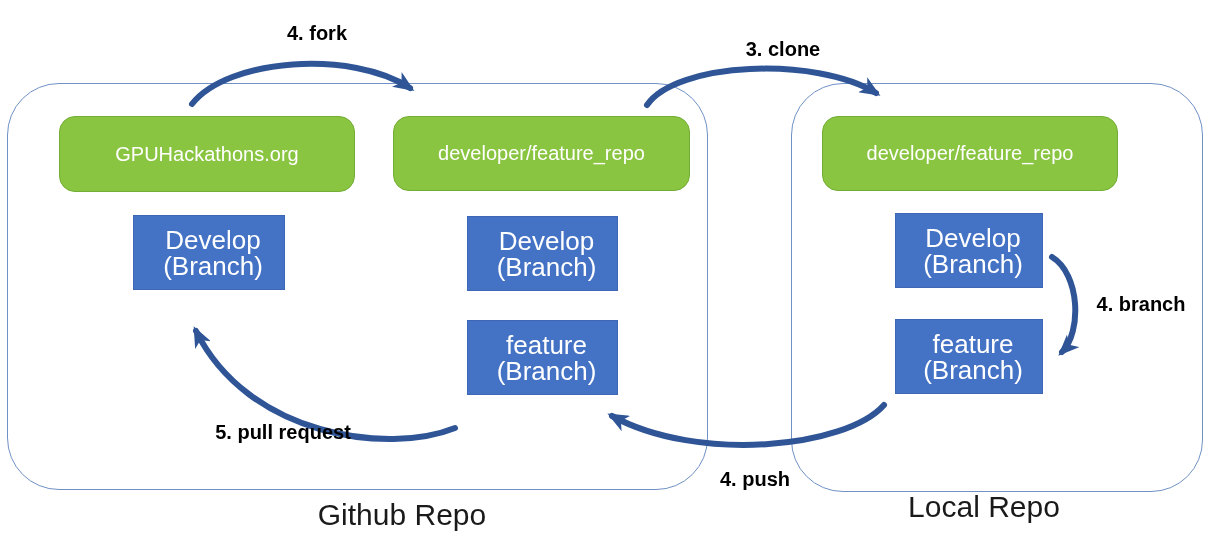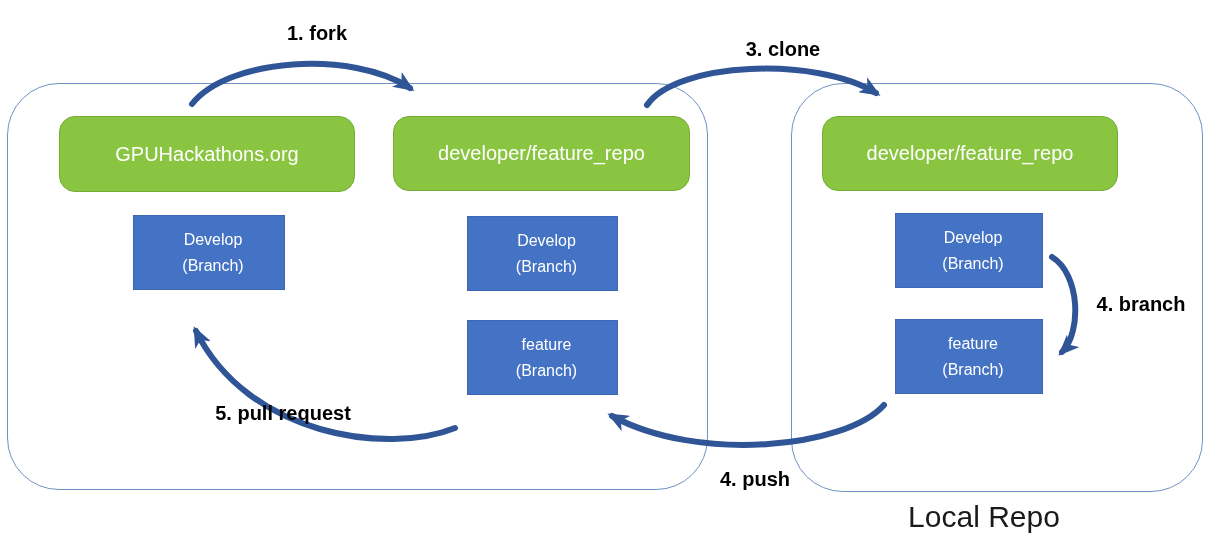--- a/index.html
+++ b/index.html
@@ -32,21 +32,21 @@
     align-items: center;
     justify-content: center;
     z-index: 2;
     box-sizing: border-box;
   }
   .branch-box {
     position: absolute;
     background: var(--branch-box-fill, #4472C4);
     border: 1px solid var(--branch-box-border, #3D67B5);
     color: var(--box-text-color, #ffffff);
-    font-size: 16px;
+    font-size: 26px;
     line-height: 26px;
     display: flex;
     flex-direction: column;
     align-items: center;
     justify-content: center;
     text-align: right;
     z-index: 2;
     box-sizing: border-box;
     padding-left: 8px;
   }
@@ -127,21 +127,22 @@
         <path d="M0 0 L12 5 L0 10 L3.2 5 Z" style="fill: var(--arrow, #2F5597);"></path>
       </marker>
     </defs>
     <path class="arrow-path" d="M 192 104 C 228 58, 352 50, 410 88" marker-end="url(#ah)"></path>
     <path class="arrow-path" d="M 647 105 C 676 62, 816 56, 876 93" marker-end="url(#ah)"></path>
     <path class="arrow-path" d="M 1052 257 C 1080 274, 1082 332, 1062 352" marker-end="url(#ah)"></path>
     <path class="arrow-path" d="M 884 405 C 846 448, 698 463, 612 416" marker-end="url(#ah)"></path>
     <path class="arrow-path" d="M 455 428 C 388 455, 248 436, 196 331" marker-end="url(#ah)"></path>
   </svg>
 
-  <div class="step-label" style="left:262px; top:22px; width:110px;">1. fork</div>
+  <div class="step-label" style="left:262px; top:22px; width:110px;">4. fork</div>
   <div class="step-label" style="left:728px; top:38px; width:110px;">3. clone</div>
   <div class="step-label" style="left:1086px; top:293px; width:110px;">4. branch</div>
   <div class="step-label" style="left:700px; top:468px; width:110px;">4. push</div>
-  <div class="step-label" style="left:183px; top:402px; width:200px;">5. pull request</div>
+  <div class="step-label" style="left:183px; top:421px; width:200px;">5. pull request</div>
 
-  <div class="container-label" style="left:884px; top:500px; width:200px;">Local Repo</div>
+  <div class="container-label" style="left:302px; top:498px; width:200px;">Github Repo</div>
+  <div class="container-label" style="left:884px; top:490px; width:200px;">Local Repo</div>
 
 </div>
 
 </body></html>

